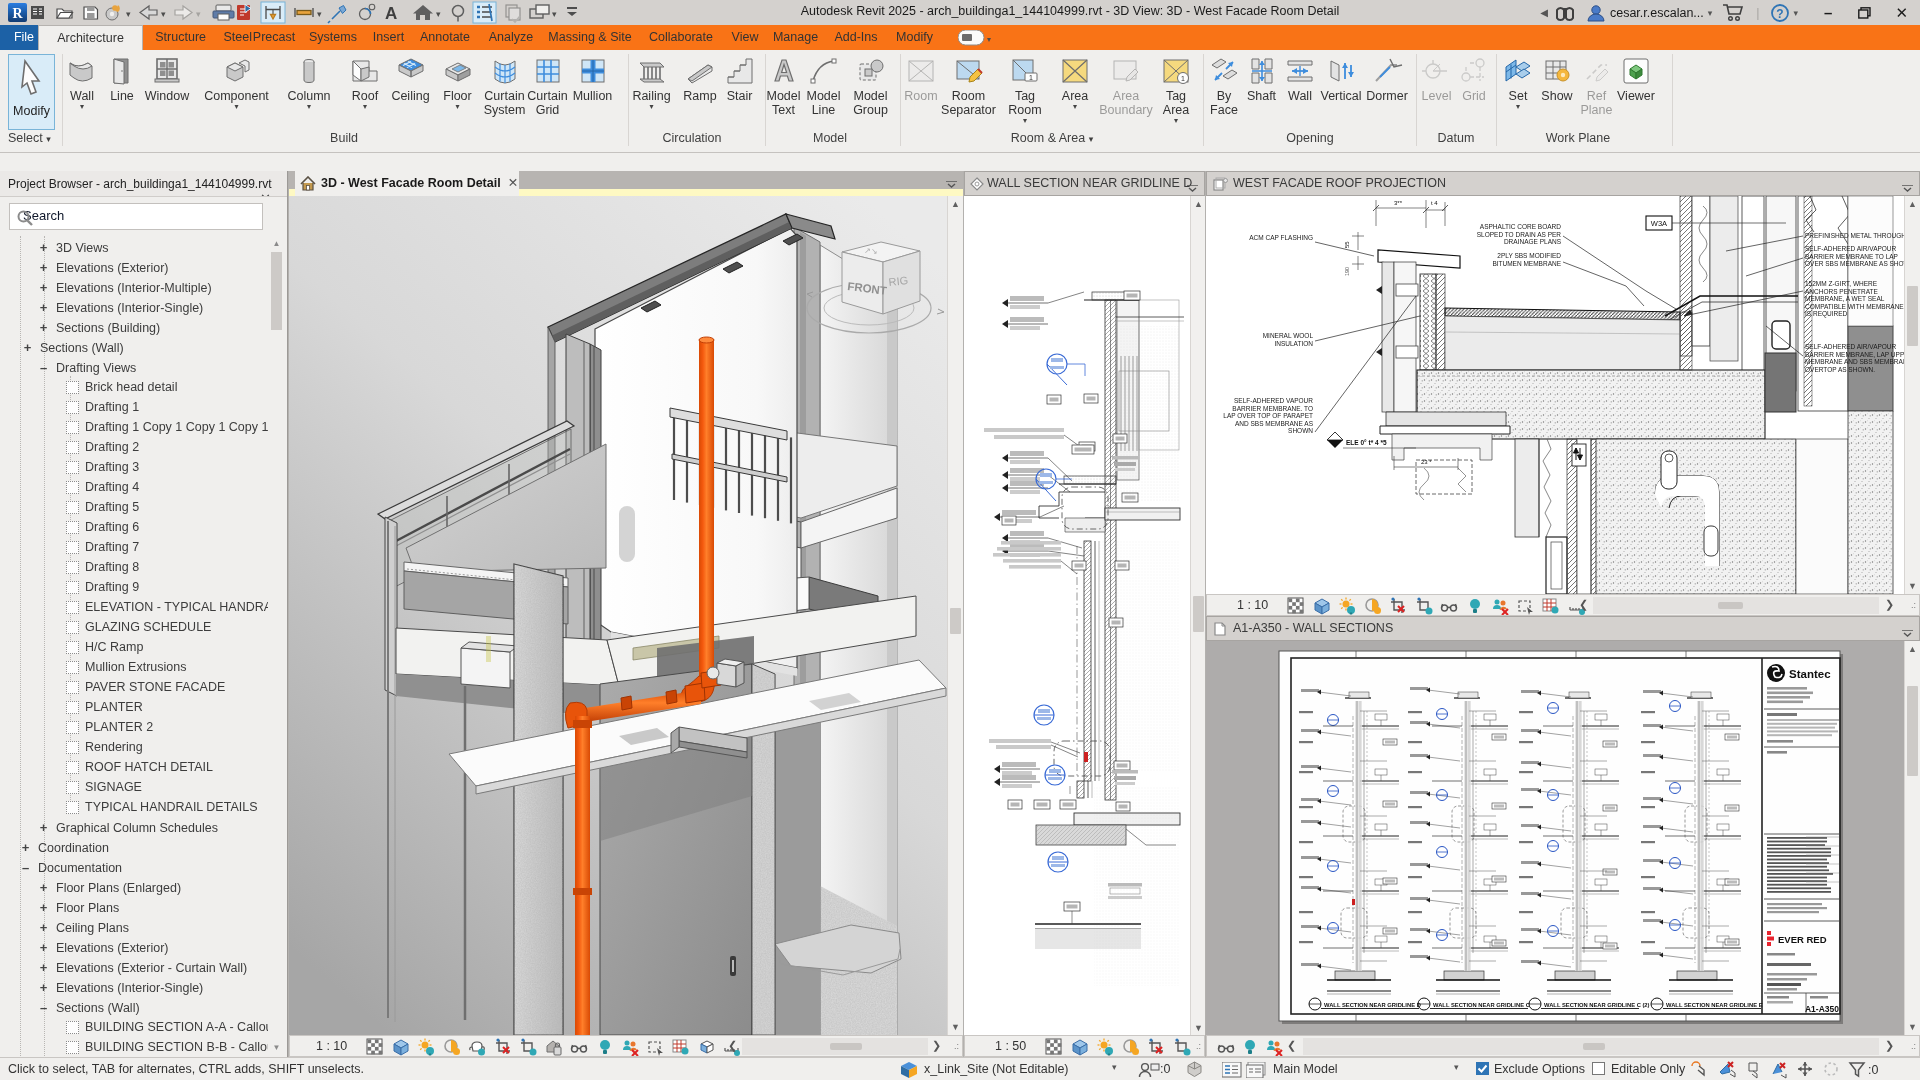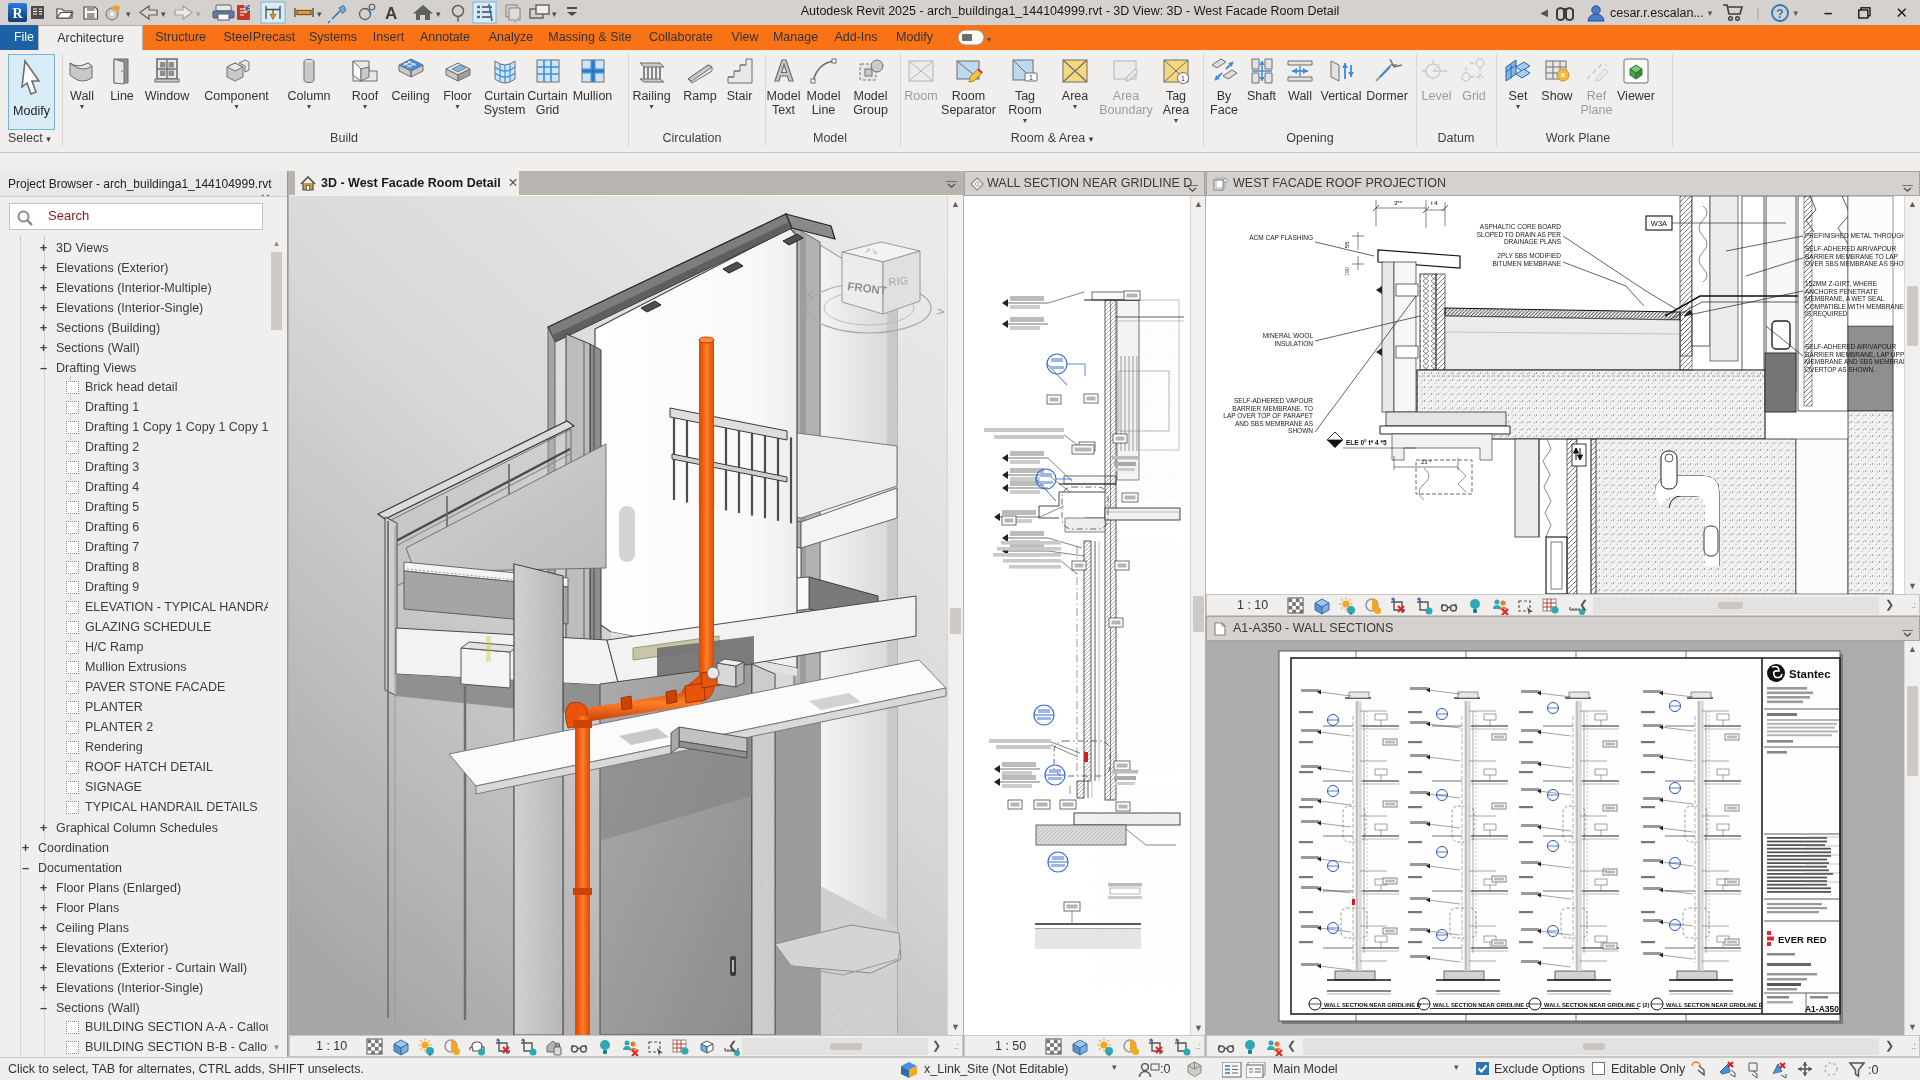--- a/index.html
+++ b/index.html
@@ -19,32 +19,32 @@
 .rbtn svg { display:block; margin:0 auto 2px auto; }
 .rbtn .lb { white-space:pre; }
 .dimmed { opacity:0.45; }
 #modifyBtn { position:absolute; left:8px; top:4px; width:47px; height:76px; background:#d9ecf8; border:1px solid #79b4d8; text-align:center; font-size:12.5px; color:#222; }
 #gapstrip { position:absolute; left:0; top:153px; width:1920px; height:18px; background:#f0efed; }
 #main { position:absolute; left:0; top:171px; width:1920px; height:886px; background:#b3b1ae; }
 #statusbar { position:absolute; left:0; top:1057px; width:1920px; height:23px; background:#f0efed; border-top:1px solid #c9c6c3; font-size:12.5px; color:#333; }
 
 #browser { position:absolute; left:0; top:0; width:288px; height:886px; background:#f0efed; border-right:1px solid #9c9996; }
 #browser .hdr { height:26px; background:#ebe9e7; border-bottom:1px solid #d0cdca; padding:6px 16px 0 8px; font-size:12px; color:#222; white-space:nowrap; overflow:hidden; }
-#bsearch { position:absolute; left:9px; top:32px; width:254px; height:27px; background:#fff; border:1px solid #c3c0bd; color:#7f1d1d; font-size:13px; padding:4px 0 0 38px; }
+#bsearch { position:absolute; left:9px; top:32px; width:254px; height:27px; background:#fff; border:1px solid #c3c0bd; color:#0f172a; font-size:13px; padding:4px 0 0 13px; }
 #tree { position:absolute; left:0; top:65px; width:268px; height:821px; overflow:hidden; font-size:12.5px; color:#3c3c3c; }
 .ti { height:20px; line-height:20px; white-space:nowrap; position:relative; }
 .pm { display:inline-block; width:11px; height:11px; text-align:center; line-height:9px; color:#444; font-weight:bold; font-size:13px; margin-right:7px; position:relative; top:0px; }
 .dvi { display:inline-block; width:13px; height:13px; border:1.5px dotted #8a8a8a; background:#fdfdfd; margin-right:6px; position:relative; top:2px; }
 #btscroll { position:absolute; right:3px; top:65px; width:15px; height:818px; background:#f0efed; }
 #btscroll .tb { position:absolute; left:2px; width:11px; background:#cdcac7; } #btscroll .sba{color:#8a8a8a;font-size:8px;}
 
 .vhdr { position:absolute; height:25px; background:#d4d1ce; border:1px solid #a7a4a1; font-size:12.5px; color:#3a3a3a; line-height:23px; white-space:nowrap; overflow:hidden; }
 .vbar { position:absolute; height:22px; background:#f0efed; border:1px solid #c9c6c3; font-size:12.5px; color:#333; }
 .vmenu { position:absolute; right:6px; top:7px; width:11px; height:9px; }
-#centerTabs { position:absolute; left:289px; top:0; width:674px; height:25px; background:#b7b4b1; border-bottom:1px solid #fef9c3; }
+#centerTabs { position:absolute; left:289px; top:0; width:674px; height:25px; background:#b7b4b1; border-bottom:7px solid #fef9c3; }
 #centerTab { position:absolute; left:6px; top:0; width:224px; height:25px; background:#f0efed; font-weight:bold; font-size:12.5px; color:#1a1a1a; line-height:25px; padding-left:26px; }
 #view3d { position:absolute; left:289px; top:25px; width:674px; height:839px; overflow:hidden; }
 #bar3d { left:289px; top:864px; width:674px; }
 #wallsec { position:absolute; left:964px; top:25px; width:241px; height:839px; background:#fff; overflow:hidden; }
 #wallhdr { left:964px; top:0; width:241px; padding-left:22px; }
 #barwall { left:964px; top:864px; width:241px; }
 #roofhdr { left:1206px; top:0; width:714px; padding-left:26px; }
 #roofview { position:absolute; left:1206px; top:25px; width:714px; height:398px; background:#fff; overflow:hidden; }
 #barroof { left:1206px; top:423px; width:714px; }
 #sheethdr { left:1206px; top:445px; width:714px; padding-left:26px; }
@@ -507,21 +507,21 @@
       </svg>
     <div id="tree">
         <div style="position:absolute;left:20px;top:0;width:1px;height:840px;border-left:1px dotted #b8b6b3"></div>
         <div style="position:absolute;left:44px;top:0;width:1px;height:840px;border-left:1px dotted #b8b6b3"></div>
         <div style="position:absolute;left:70px;top:140px;width:1px;height:430px;border-left:1px dotted #b8b6b3"></div>
         <div class="ti" style="position:absolute;left:38px;top:2px"><span class="pm">+</span><span>3D Views</span></div>
 <div class="ti" style="position:absolute;left:38px;top:22px"><span class="pm">+</span><span>Elevations (Exterior)</span></div>
 <div class="ti" style="position:absolute;left:38px;top:42px"><span class="pm">+</span><span>Elevations (Interior-Multiple)</span></div>
 <div class="ti" style="position:absolute;left:38px;top:62px"><span class="pm">+</span><span>Elevations (Interior-Single)</span></div>
 <div class="ti" style="position:absolute;left:38px;top:82px"><span class="pm">+</span><span>Sections (Building)</span></div>
-<div class="ti" style="position:absolute;left:38px;top:102px"><span class="pm">+</span><span>Sections (Wall)</span></div>
+<div class="ti" style="position:absolute;left:22px;top:102px"><span class="pm">+</span><span>Sections (Wall)</span></div>
 <div class="ti" style="position:absolute;left:38px;top:122px"><span class="pm">–</span><span>Drafting Views</span></div>
 <div class="ti" style="position:absolute;left:66px;top:142px"><span class="dvi"></span><span style="position:relative;top:-1px">Brick head detail</span></div>
 <div class="ti" style="position:absolute;left:66px;top:162px"><span class="dvi"></span><span style="position:relative;top:-1px">Drafting 1</span></div>
 <div class="ti" style="position:absolute;left:66px;top:182px"><span class="dvi"></span><span style="position:relative;top:-1px">Drafting 1 Copy 1 Copy 1 Copy 1</span></div>
 <div class="ti" style="position:absolute;left:66px;top:202px"><span class="dvi"></span><span style="position:relative;top:-1px">Drafting 2</span></div>
 <div class="ti" style="position:absolute;left:66px;top:222px"><span class="dvi"></span><span style="position:relative;top:-1px">Drafting 3</span></div>
 <div class="ti" style="position:absolute;left:66px;top:242px"><span class="dvi"></span><span style="position:relative;top:-1px">Drafting 4</span></div>
 <div class="ti" style="position:absolute;left:66px;top:262px"><span class="dvi"></span><span style="position:relative;top:-1px">Drafting 5</span></div>
 <div class="ti" style="position:absolute;left:66px;top:282px"><span class="dvi"></span><span style="position:relative;top:-1px">Drafting 6</span></div>
 <div class="ti" style="position:absolute;left:66px;top:302px"><span class="dvi"></span><span style="position:relative;top:-1px">Drafting 7</span></div>

